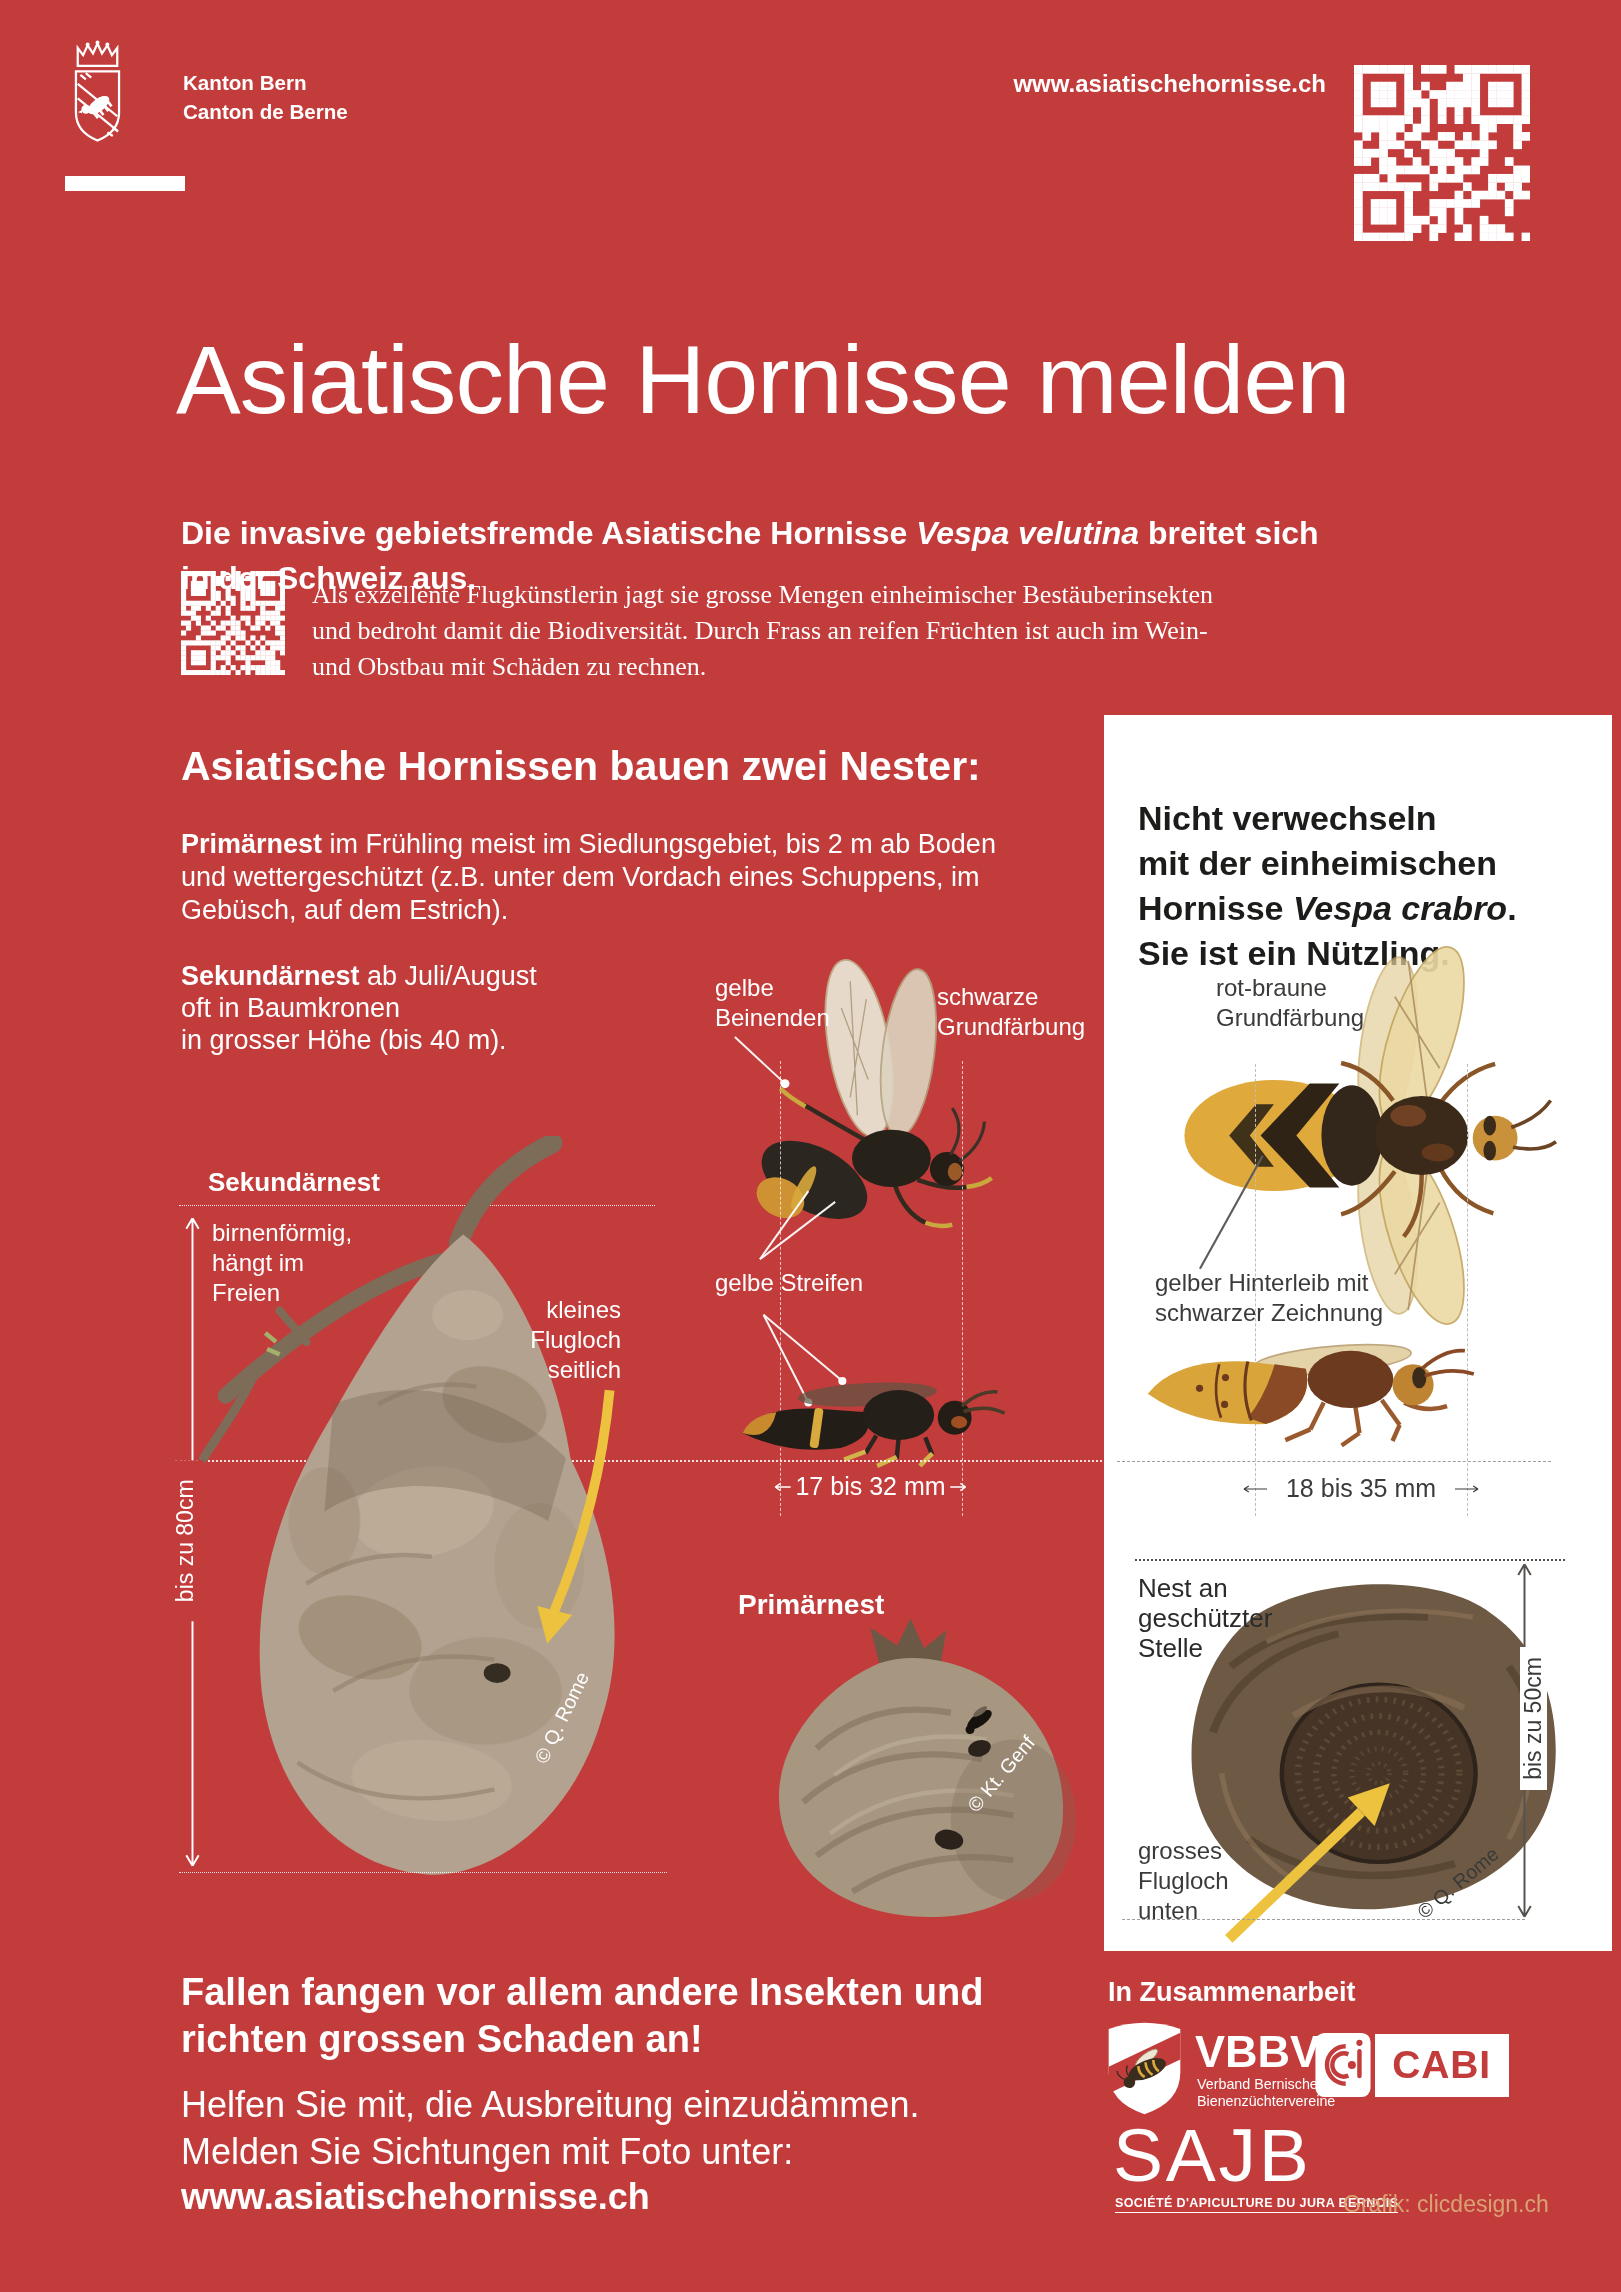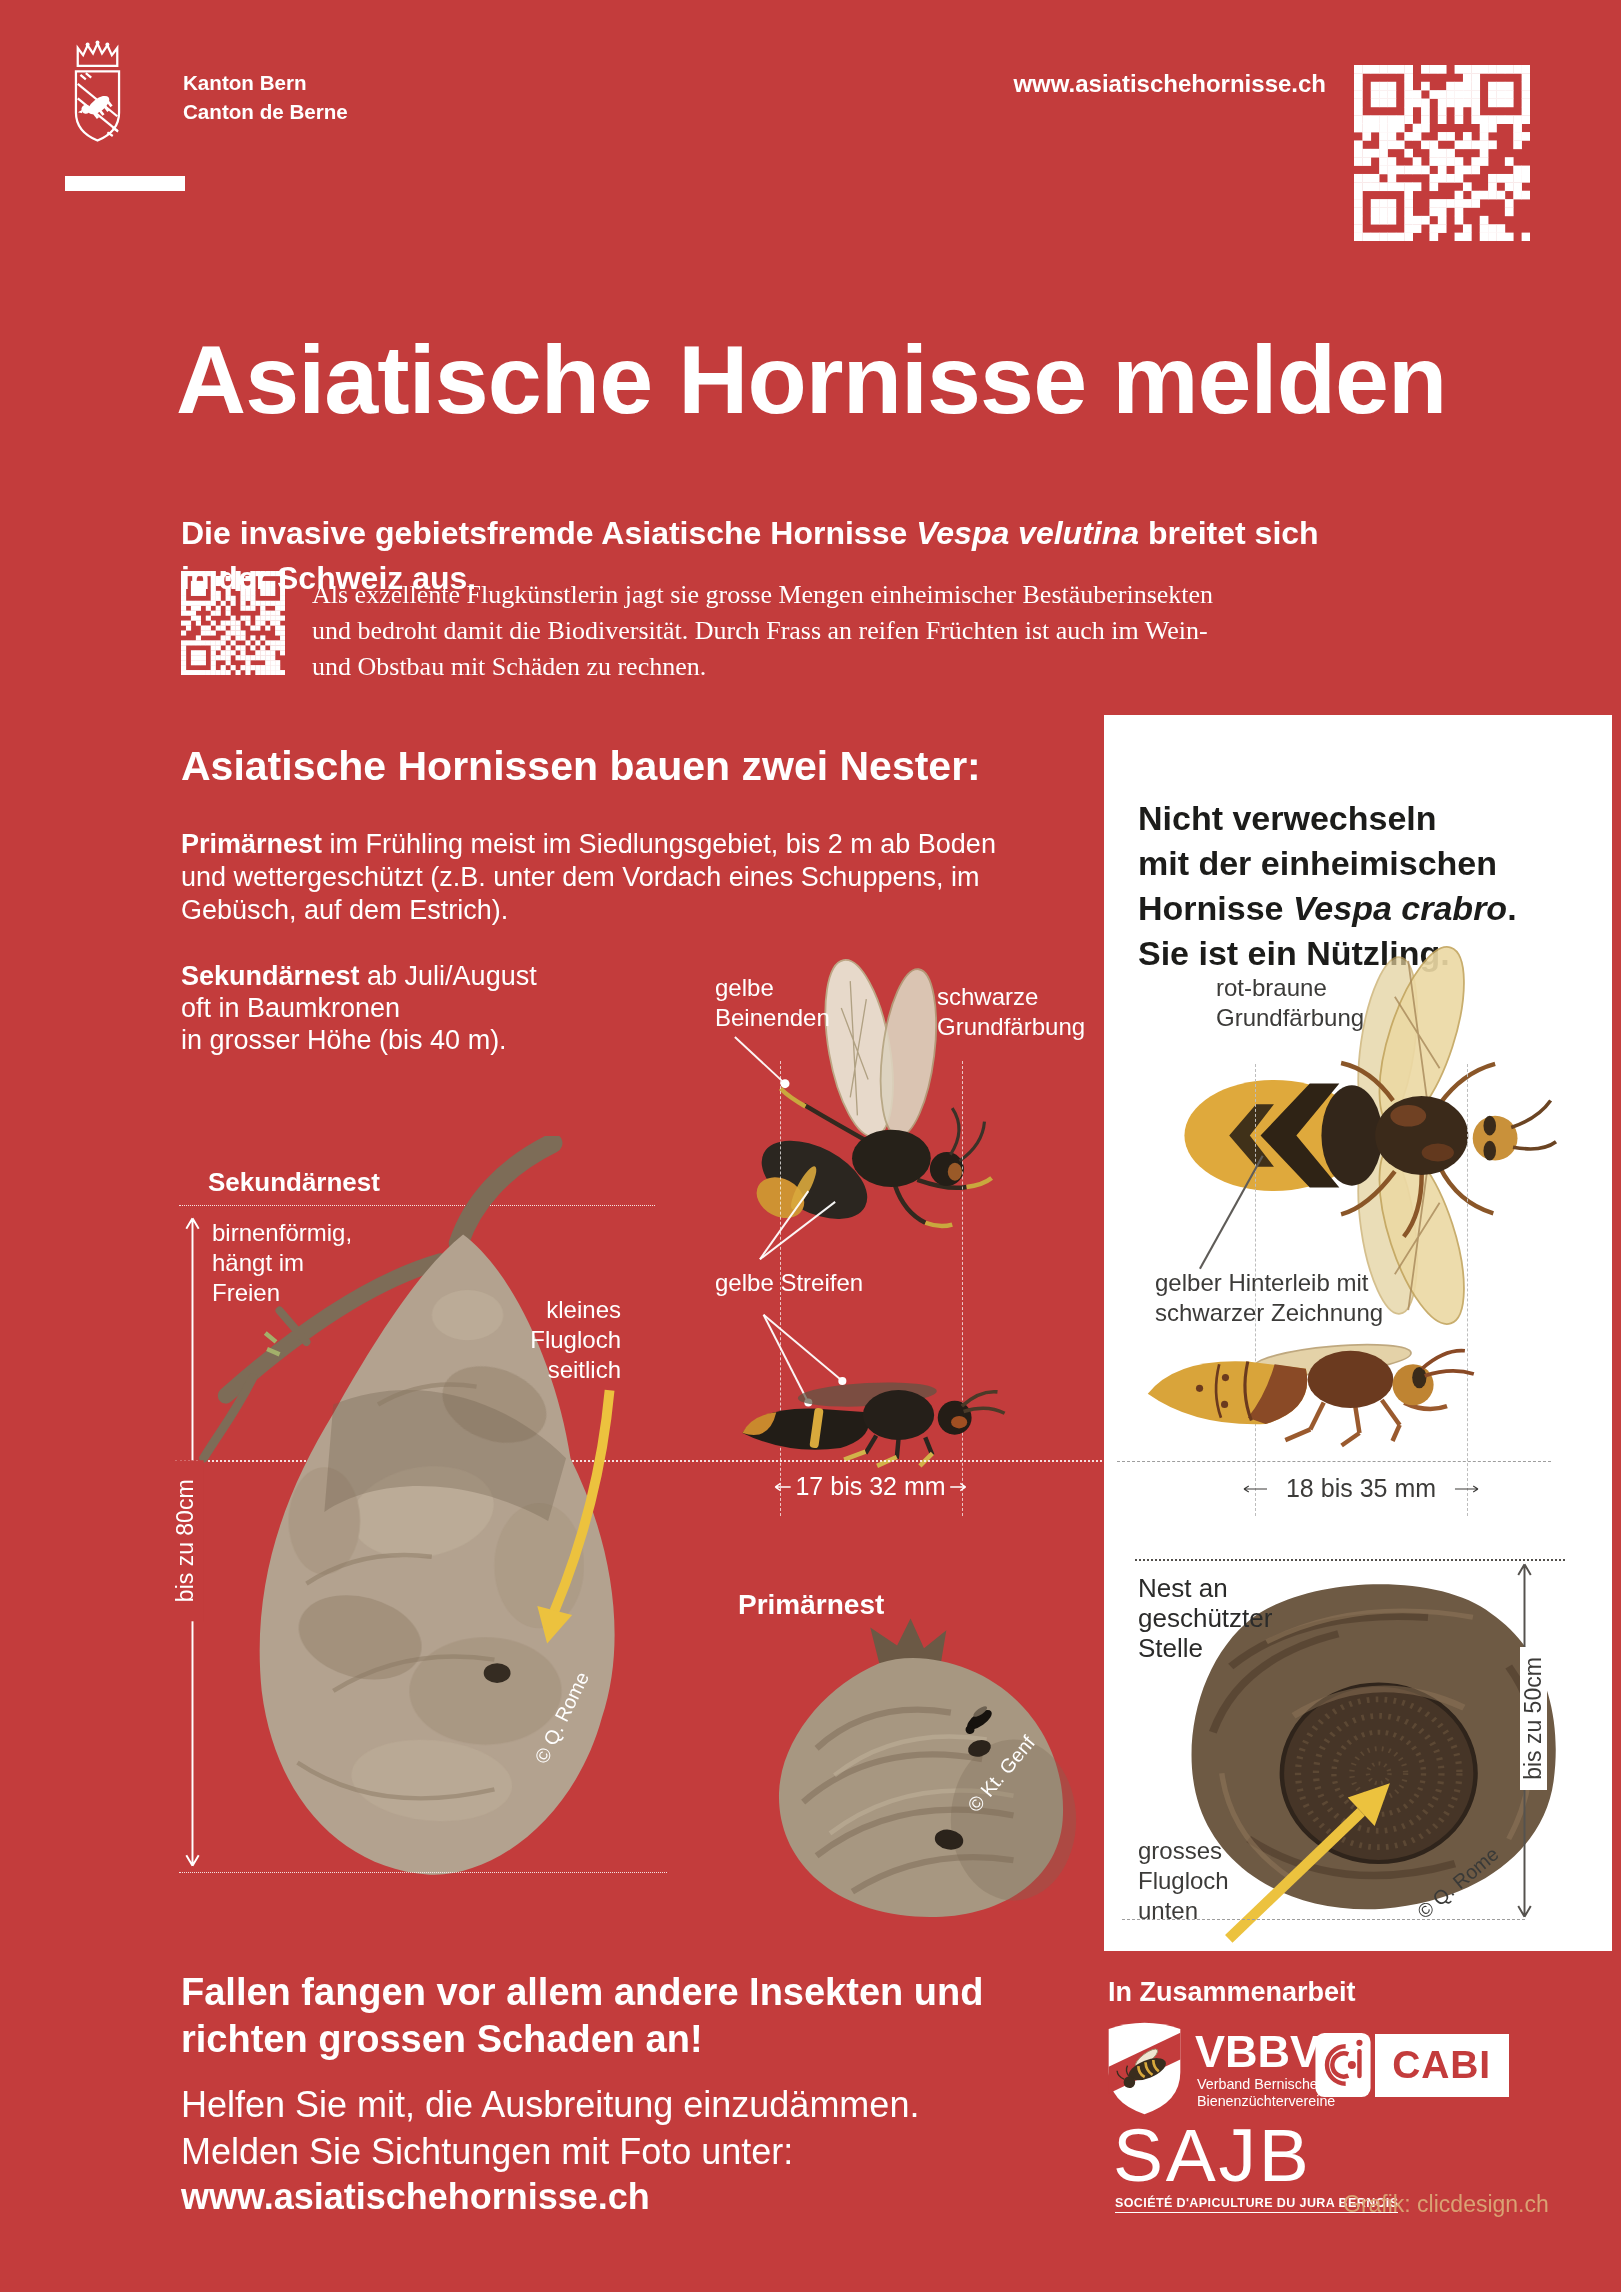--- a/index.html
+++ b/index.html
@@ -308,21 +308,21 @@
         <rect x="12" y="20" width="1.04" height="1.04" fill="#fff"></rect>
         <rect x="13" y="20" width="1.04" height="1.04" fill="#fff"></rect>
         <rect x="15" y="20" width="1.04" height="1.04" fill="#fff"></rect>
         <rect x="16" y="20" width="1.04" height="1.04" fill="#fff"></rect>
         <rect x="17" y="20" width="1.04" height="1.04" fill="#fff"></rect>
         <rect x="18" y="20" width="1.04" height="1.04" fill="#fff"></rect>
         <rect x="20" y="20" width="1.04" height="1.04" fill="#fff"></rect>
       </svg>
     </div>
 
-  <div class="abs" style="left:176px;top:324px;font-size:97px;font-weight:700;letter-spacing:-0.9px;">Asiatische Hornisse melden</div>
+  <div class="abs" style="left:176px;top:324px;font-size:97px;font-weight:400;letter-spacing:-0.9px;">Asiatische Hornisse melden</div>
 
   <div class="abs b prl" style="left:181px;top:466px;font-size:32px;line-height:45px;">
     <span>Die invasive gebietsfremde Asiatische Hornisse </span><span class="i">Vespa velutina</span><span> breitet sich
 in der Schweiz aus.</span>
   </div>
 
   <div class="abs" style="left:181px;top:571px;width:104px;height:104px;">
       <svg viewBox="0 0 21 21" width="100%" height="100%">
         <rect x="0" y="0" width="1.04" height="1.04" fill="#fff"></rect>
         <rect x="1" y="0" width="1.04" height="1.04" fill="#fff"></rect>

